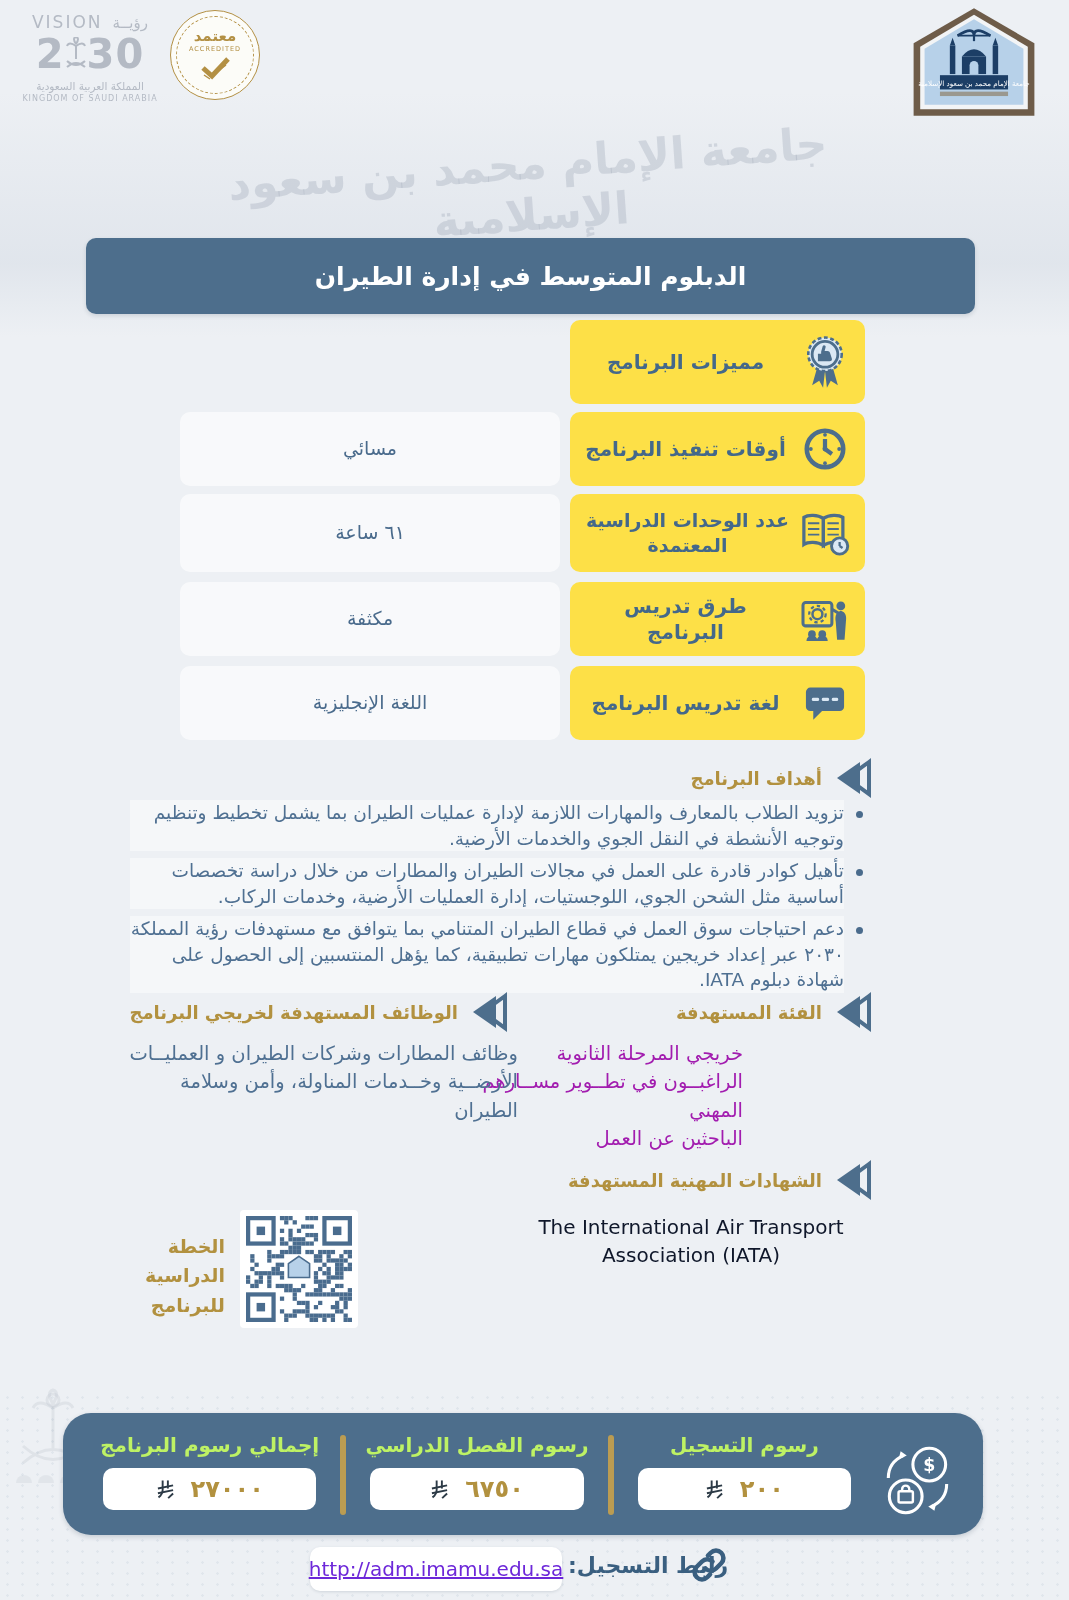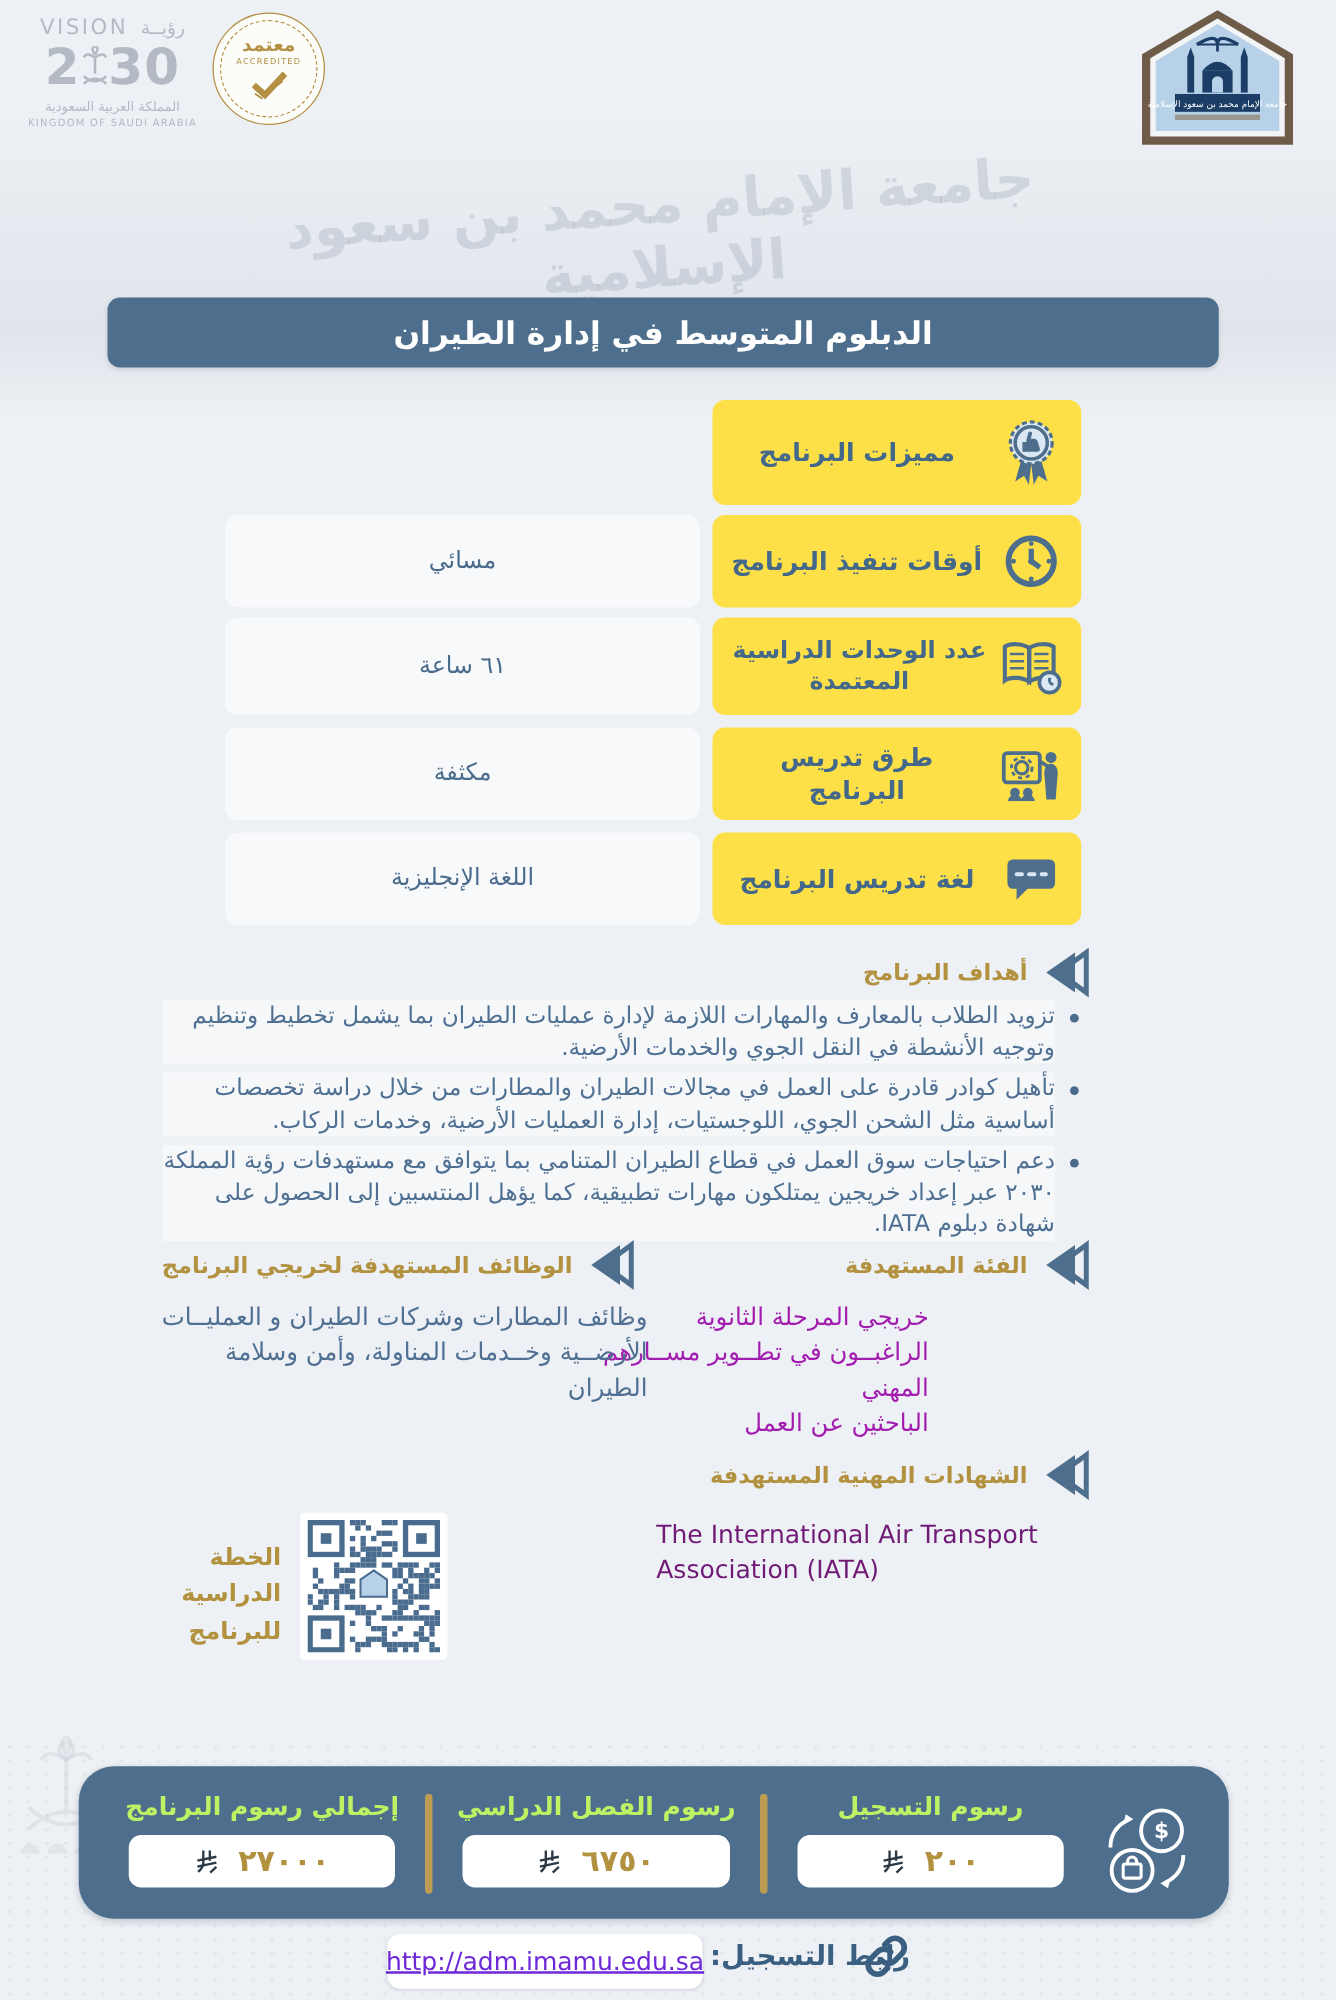--- a/index.html
+++ b/index.html
@@ -24,21 +24,21 @@
   .vision .r3{font-size:10.5px;margin-top:6px;}
   .vision .r4{font-size:8px;letter-spacing:1px;margin-top:2px;}
   .accredited{position:absolute;left:170px;top:10px;width:90px;height:90px;border-radius:50%;
     border:1.5px solid #b39044;background:#fcfcf8;display:flex;flex-direction:column;align-items:center;justify-content:center;gap:1px;text-align:right;}
   .accredited::before{content:"";position:absolute;inset:5px;border:1px dashed #b39044;border-radius:50%;}
   .accredited .ar{color:#b39044;font-weight:bold;font-size:15px;line-height:1;}
   .accredited .en{color:#b39044;font-size:6.5px;letter-spacing:1px;line-height:1.4;}
   .uni-logo{position:absolute;left:908px;top:6px;}
 
   
-  .title-bar{position:absolute;left:86px;right:94px;top:238px;height:56px;background:#4d6e8c;
+  .title-bar{position:absolute;left:86px;right:94px;top:238px;height:76px;background:#4d6e8c;
     border-radius:10px;display:flex;align-items:center;justify-content:center;
     color:#fff;font-weight:bold;font-size:25px;box-shadow:0 2px 4px rgba(40,60,80,.15);}
 
   
   .row{position:absolute;right:204px;width:685px;display:flex;direction:rtl;gap:10px;}
   .label-box{width:295px;background:#fde047;border-radius:10px;display:flex;direction:rtl;
     align-items:center;padding:6px 14px;gap:12px;}
   .label-box .icn{flex:0 0 52px;display:flex;align-items:center;justify-content:center;}
   .label-box .lbl{flex:1;text-align:center;color:#44688a;font-weight:bold;font-size:20px;line-height:1.3;}
   .value-box{flex:1;background:rgba(255,255,255,.62);border-radius:10px;display:flex;direction:rtl;
@@ -53,22 +53,22 @@
     display:flex;flex-direction:column;gap:7px;direction:rtl;}
   .bullets li{display:flex;direction:rtl;gap:12px;align-items:flex-start;}
   .bullets .dot{flex:0 0 auto;width:7px;height:7px;border-radius:50%;background:#4a6b8c;margin-top:11px;}
   .bullets p{margin:0;color:#4f7092;font-size:18.5px;line-height:1.38;text-align:right;
     background:rgba(255,255,255,.45);}
 
   .aud-body{position:absolute;right:326px;width:272px;top:1040px;direction:rtl;text-align:right;
     color:#a21caf;font-size:19.5px;line-height:1.45;}
   .jobs-body{position:absolute;left:128px;width:390px;top:1040px;direction:rtl;text-align:right;
     color:#4f7092;font-size:19.5px;line-height:1.45;}
-  .cert-body{position:absolute;right:212px;width:332px;top:1213px;text-align:left;
-    color:#701a75;font-size:20px;line-height:1.4;}
+  .cert-body{position:absolute;right:212px;width:332px;top:1213px;text-align:center;
+    color:#0f172a;font-size:20px;line-height:1.4;}
 
   
   .qr-box{position:absolute;left:240px;top:1210px;width:118px;height:118px;background:#fff;
     border-radius:4px;padding:6px;}
   .qr-label{position:absolute;left:131px;width:94px;top:1232px;direction:rtl;text-align:right;
     color:#b2913f;font-weight:bold;font-size:19px;line-height:1.55;}
 
   
   .fee-bar{position:absolute;left:63px;top:1413px;width:920px;height:122px;background:#4d6e8c;
     border-radius:28px;display:flex;direction:rtl;align-items:flex-start;

